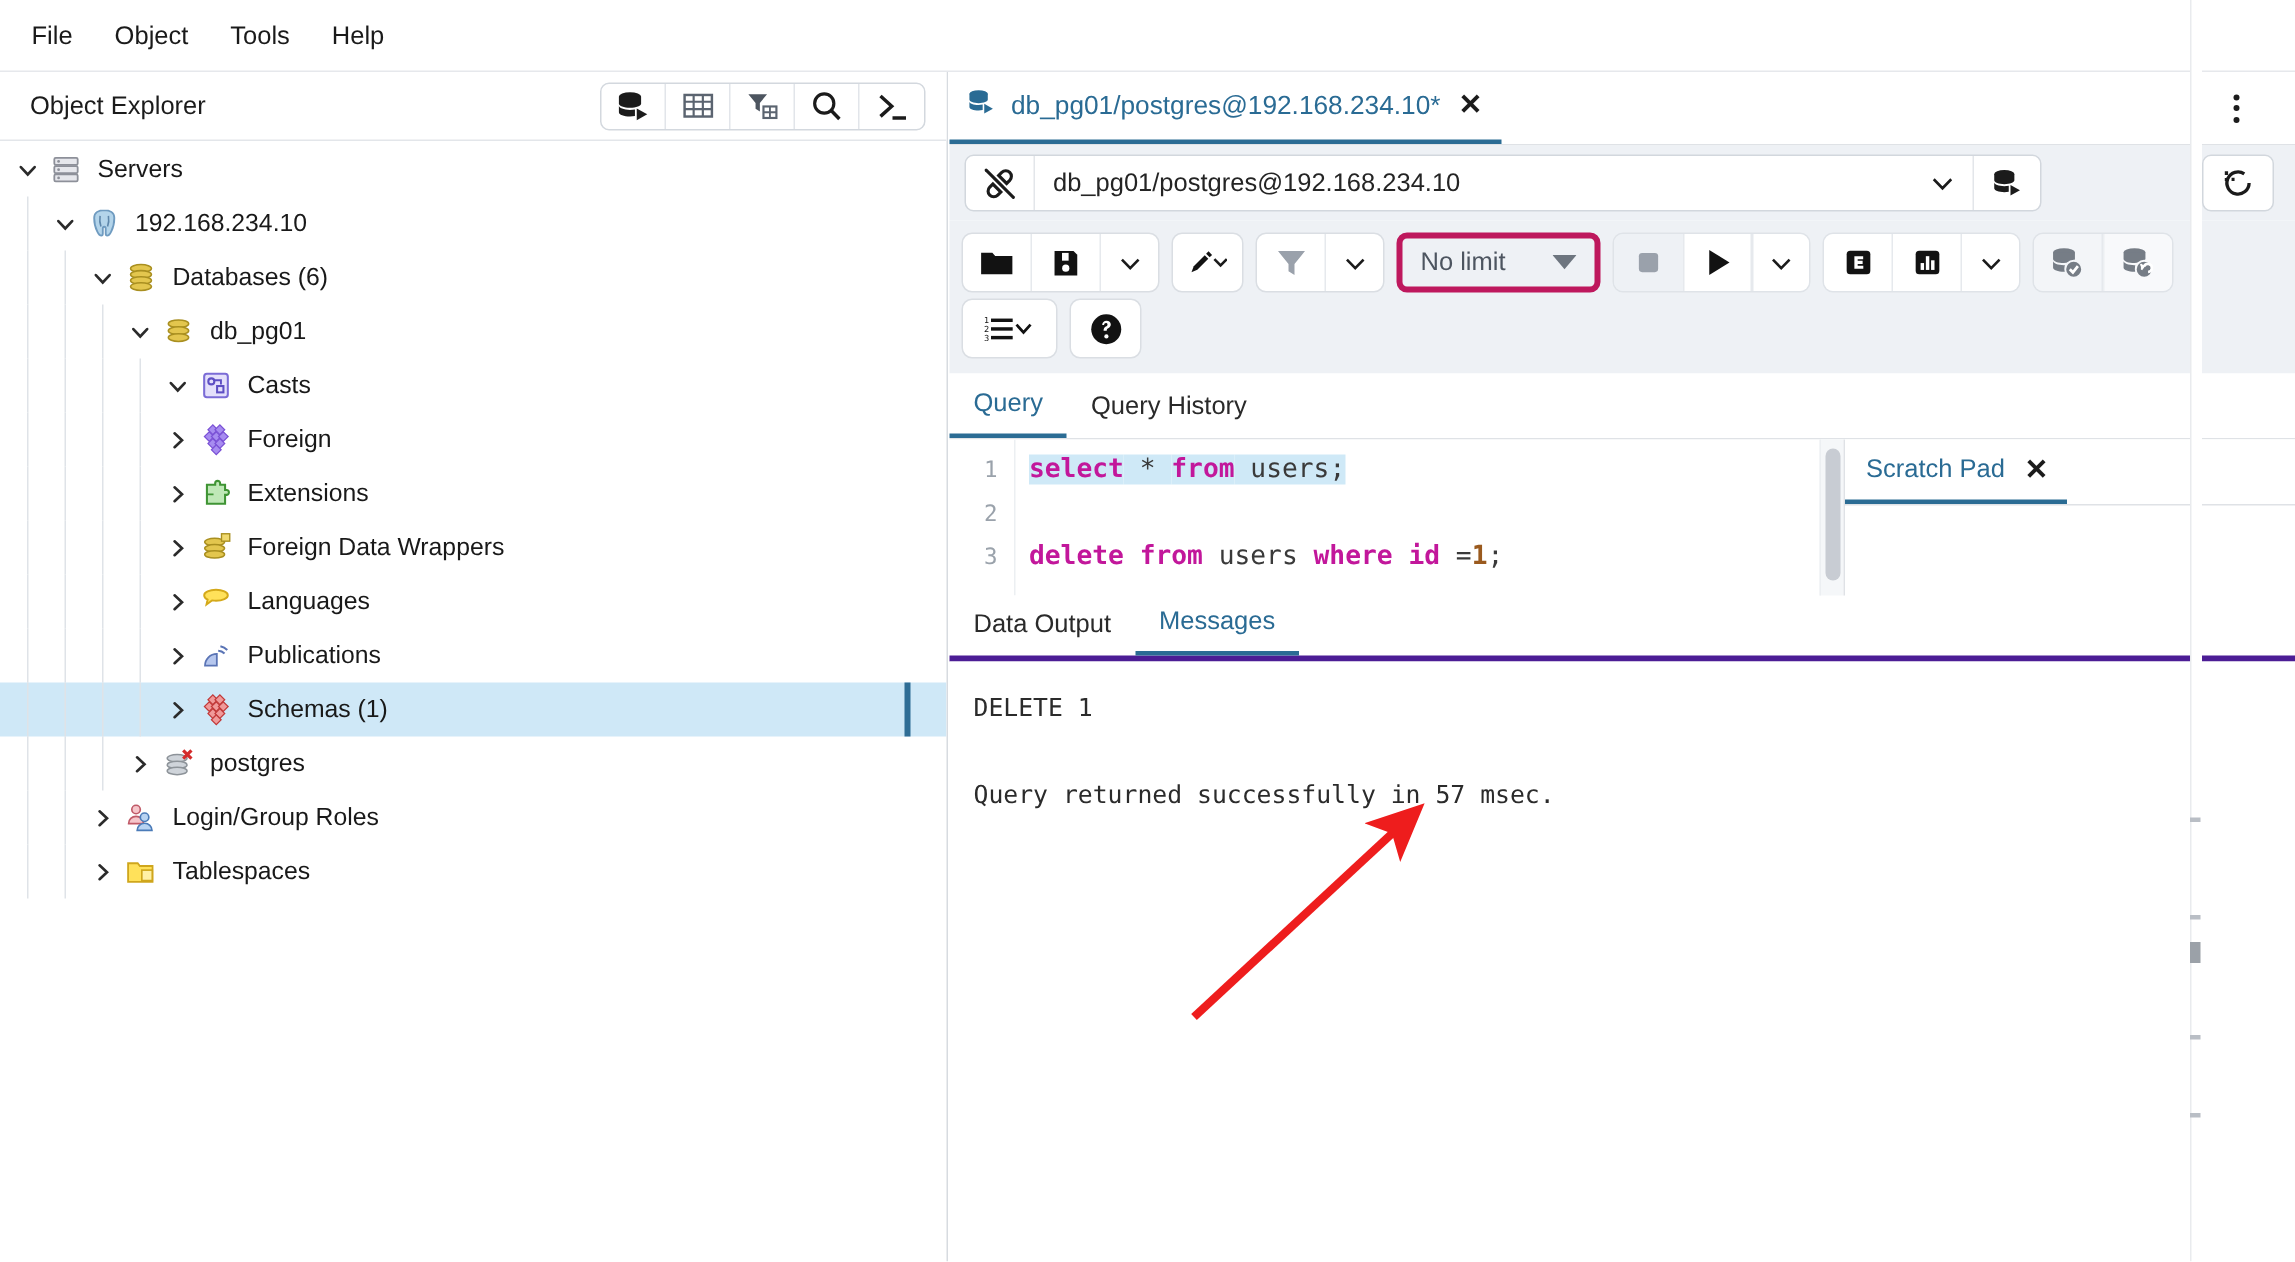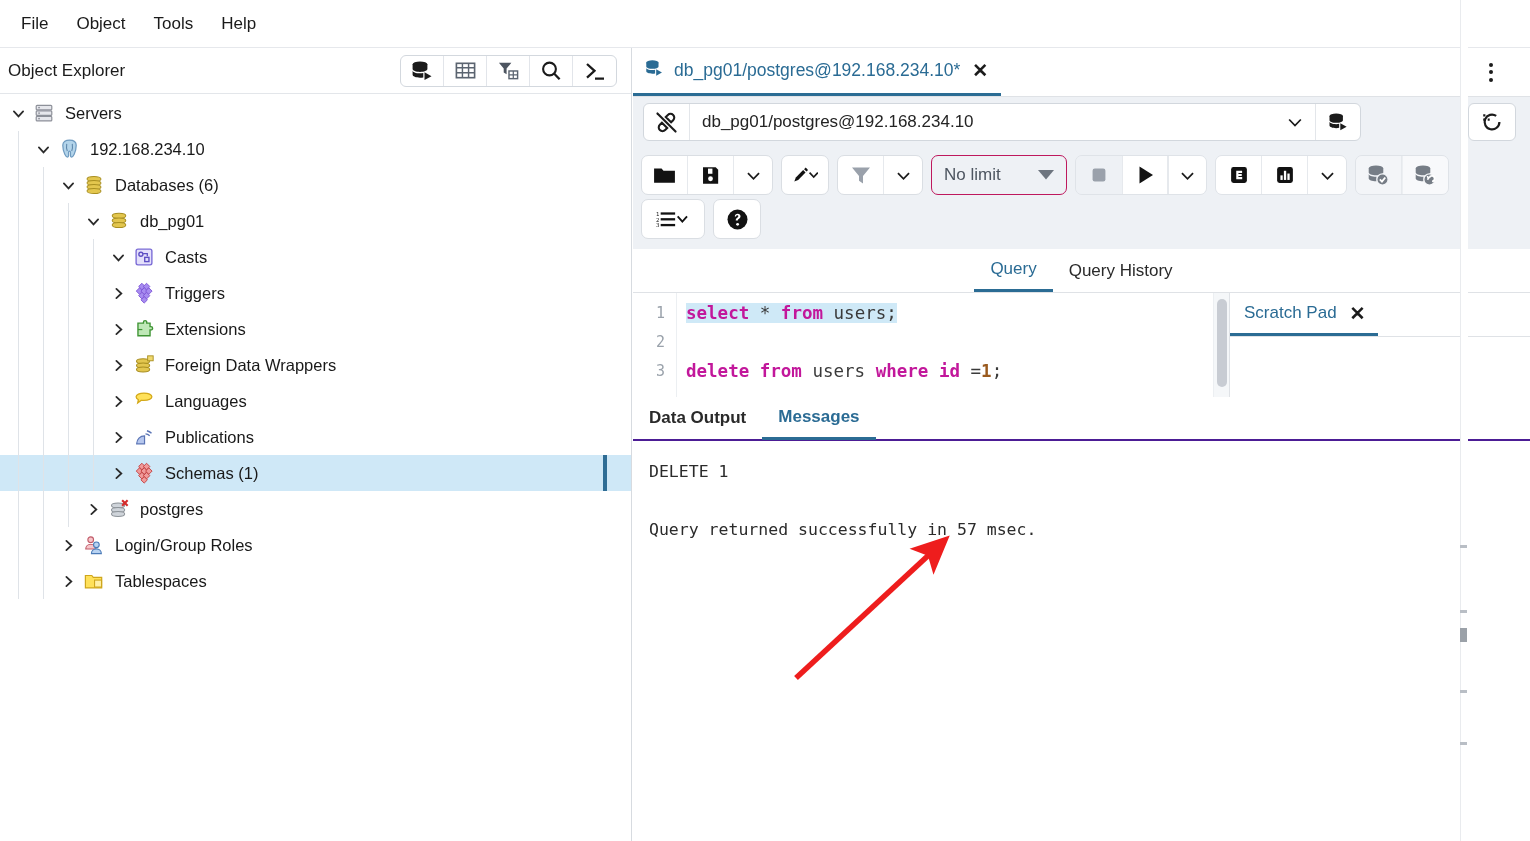--- a/index.html
+++ b/index.html
@@ -28,21 +28,21 @@
 
   
   .left-panel {
     position: absolute; left: 0; top: 48px; width: 632px; height: 793px;
     background: #fff; border-right: 1px solid #d7dbe0;
   }
   .oe-header {
     position: relative; height: 46px; display: flex; align-items: center;
     border-bottom: 1px solid #e3e6ea; background: #fff;
   }
-  .oe-title { font-size: 17px; color: #1b1b1b; padding-left: 8px; flex: 1; }
+  .oe-title { font-size: 17px; color: #1b1b1b; padding-left: 20px; flex: 1; }
   .oe-tools {
     display: flex; align-items: stretch; height: 32px; margin-right: 14px;
     border: 1px solid #d3d8de; border-radius: 6px; overflow: hidden;
     background: #fff;
   }
   .oe-tools .tb {
     width: 43px; display: flex; align-items: center; justify-content: center;
     border-right: 1px solid #e2e5ea; cursor: pointer;
   }
   .oe-tools .tb:last-child { border-right: none; }
@@ -147,28 +147,28 @@
     min-width: 46px; padding: 0 6px; display: flex; align-items: center;
     justify-content: center; border-right: 1px solid #e6e9ed; cursor: pointer;
   }
   .btn:last-child { border-right: none; }
   .btn.nb { border-right: none; }
   .btn.caret { min-width: 38px; }
   .btn.dim { cursor: default; }
   .limit-sel {
     display: flex; align-items: center; justify-content: space-between;
     height: 40px; width: 136px; padding: 0 12px;
-    border: 1px solid #be185d; border-radius: 7px; background: #eef1f5;
+    border: 4px solid #be185d; border-radius: 7px; background: #eef1f5;
     font-size: 17px; color: #4d5560; cursor: pointer;
   }
 
   
   .edit-tabs {
     position: relative; height: 44px; display: flex; align-items: flex-end;
-    border-bottom: 1px solid #dfe2e6; background: #fff; justify-content: center;
+    border-bottom: 1px solid #dfe2e6; background: #fff;
   }
   .etab {
     height: 43px; padding: 0 16px; display: flex; align-items: center;
     font-size: 17px; color: #2a2a2a; cursor: pointer;
   }
   .etab.act { color: #2a6b94; border-bottom: 3px solid #2b6c94; }
 
   
   .editor-wrap { position: relative; height: 104px; display: flex; background: #fff; }
   .editor { position: relative; flex: 1; display: flex; overflow: hidden; }
@@ -204,22 +204,22 @@
     border-bottom: 1px solid #dfe2e6;
   }
   .scratch-tab {
     height: 43px; padding: 0 12px 0 14px; display: flex; align-items: center;
     gap: 10px; border-bottom: 3px solid #2b6c94; cursor: pointer;
   }
   .scratch-tab .s-label { font-size: 17px; color: #2a6b94; }
 
   
   .out-tabs {
-    height: 44px; display: flex; align-items: center;
-    border-bottom: 2px solid #4c1d95; background: #fff; font-weight: bold;
+    height: 44px; display: flex; align-items: flex-end;
+    border-bottom: 4px solid #4c1d95; background: #fff;
   }
   .otab {
     height: 43px; padding: 0 16px; display: flex; align-items: center;
     font-size: 17px; color: #2a2a2a; cursor: pointer;
   }
   .otab.act { color: #2a6b94; border-bottom: 3px solid #2b6c94; }
   .msg-area {
     position: relative; height: 607px; background: #fff; padding: 18px 0 0 16px;
     font-family: "DejaVu Sans Mono", monospace; font-size: 16.5px; color: #2b2b2b;
     overflow: hidden;
@@ -416,21 +416,21 @@
                 <rect x="12.3" y="2.4" width="5" height="5" transform="rotate(45 14.8 4.9)"></rect>
                 <rect x="4.6" y="7.4" width="5" height="5" transform="rotate(45 7.1 9.9)"></rect>
                 <rect x="9.7" y="7.4" width="5" height="5" transform="rotate(45 12.2 9.9)"></rect>
                 <rect x="14.8" y="7.4" width="5" height="5" transform="rotate(45 17.3 9.9)"></rect>
                 <rect x="7.2" y="12.4" width="5" height="5" transform="rotate(45 9.7 14.9)"></rect>
                 <rect x="12.3" y="12.4" width="5" height="5" transform="rotate(45 14.8 14.9)"></rect>
                 <rect x="9.7" y="17" width="5" height="5" transform="rotate(45 12.2 19.5)"></rect>
               </g>
             </svg>
           </div>
-          <div class="tlabel">Triggers</div>
+          <div class="tlabel">Foreign</div>
         </div>
         <div class="trow">
           <div class="guides">
             <i style="left: 18px;"></i>
             <i style="left: 43px;"></i>
             <i style="left: 68px;"></i>
             <i style="left: 93px;"></i>
           </div>
           <div style="width: 108px; flex: 0 0 108px;"></div>
           <div class="chev">

